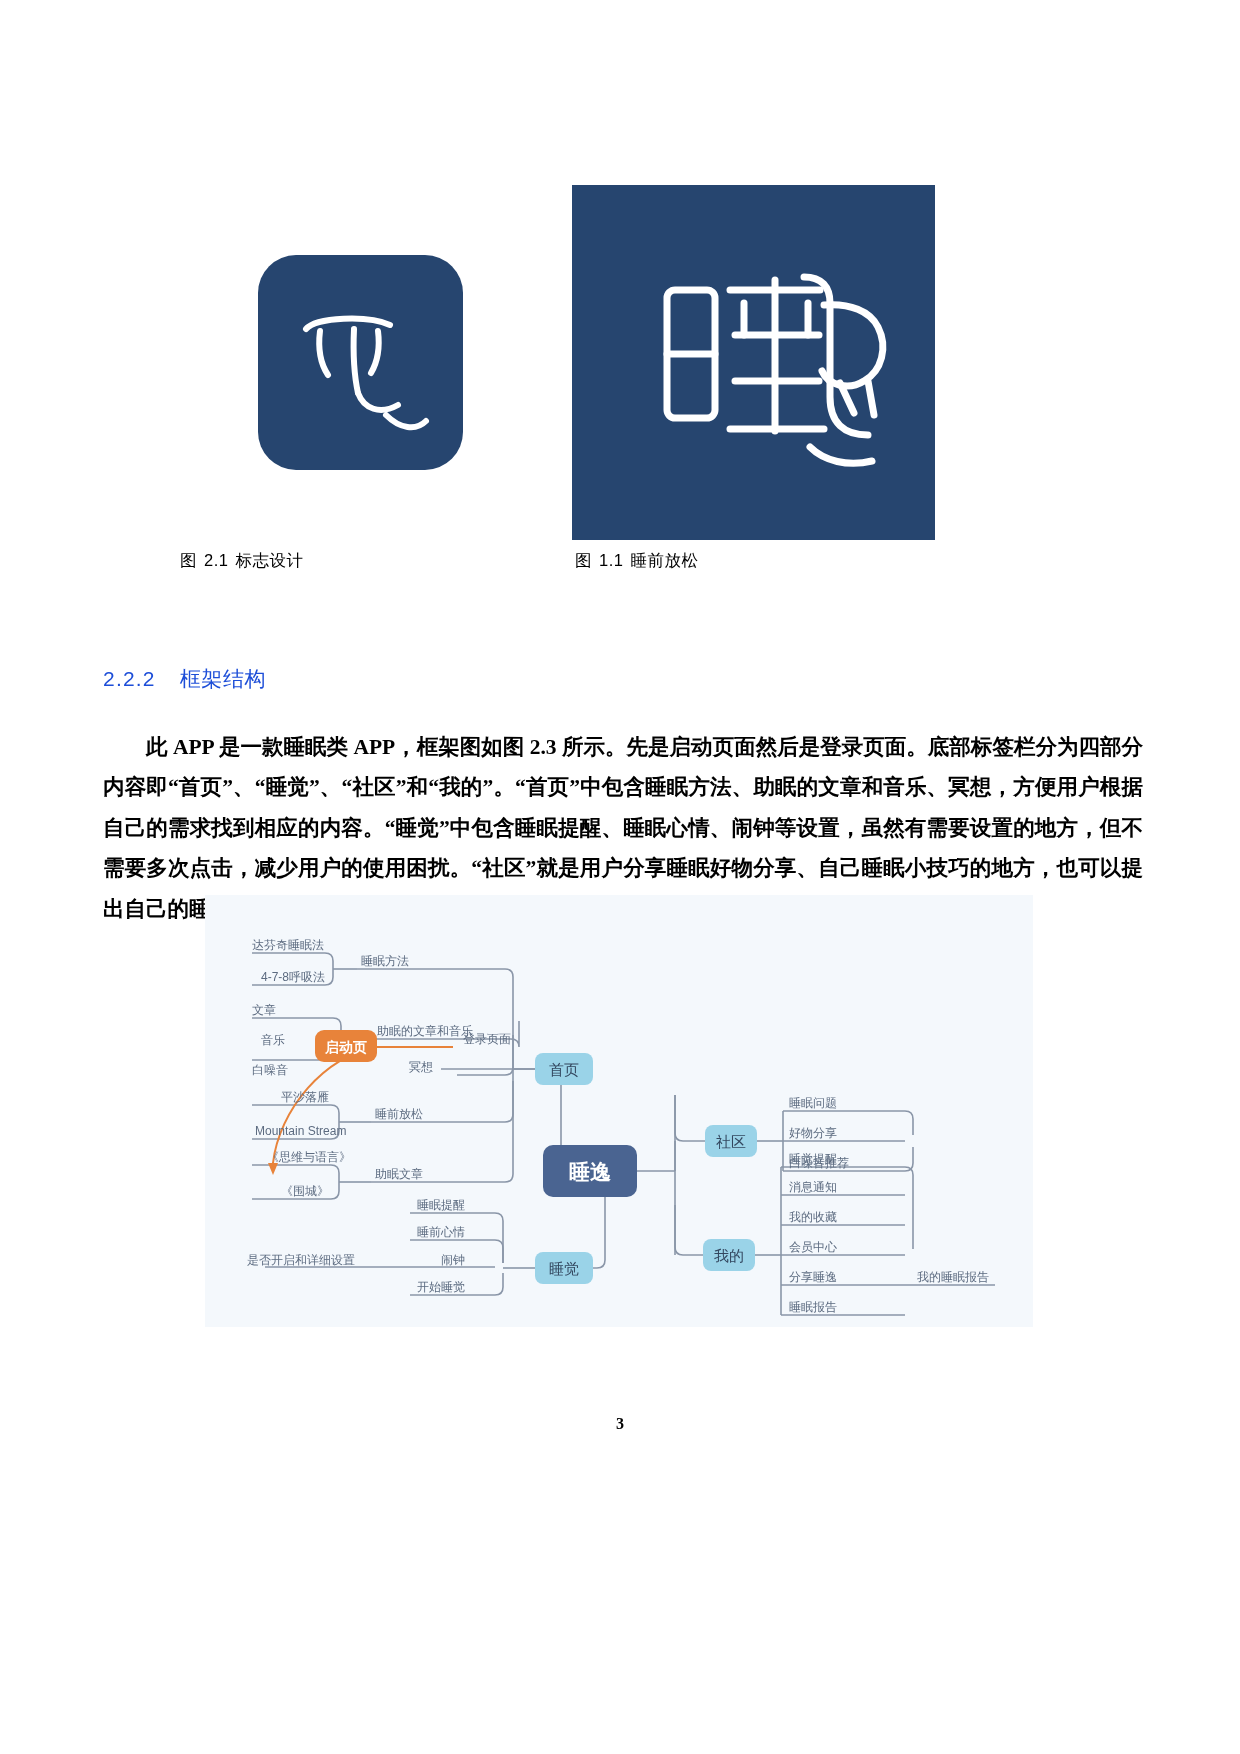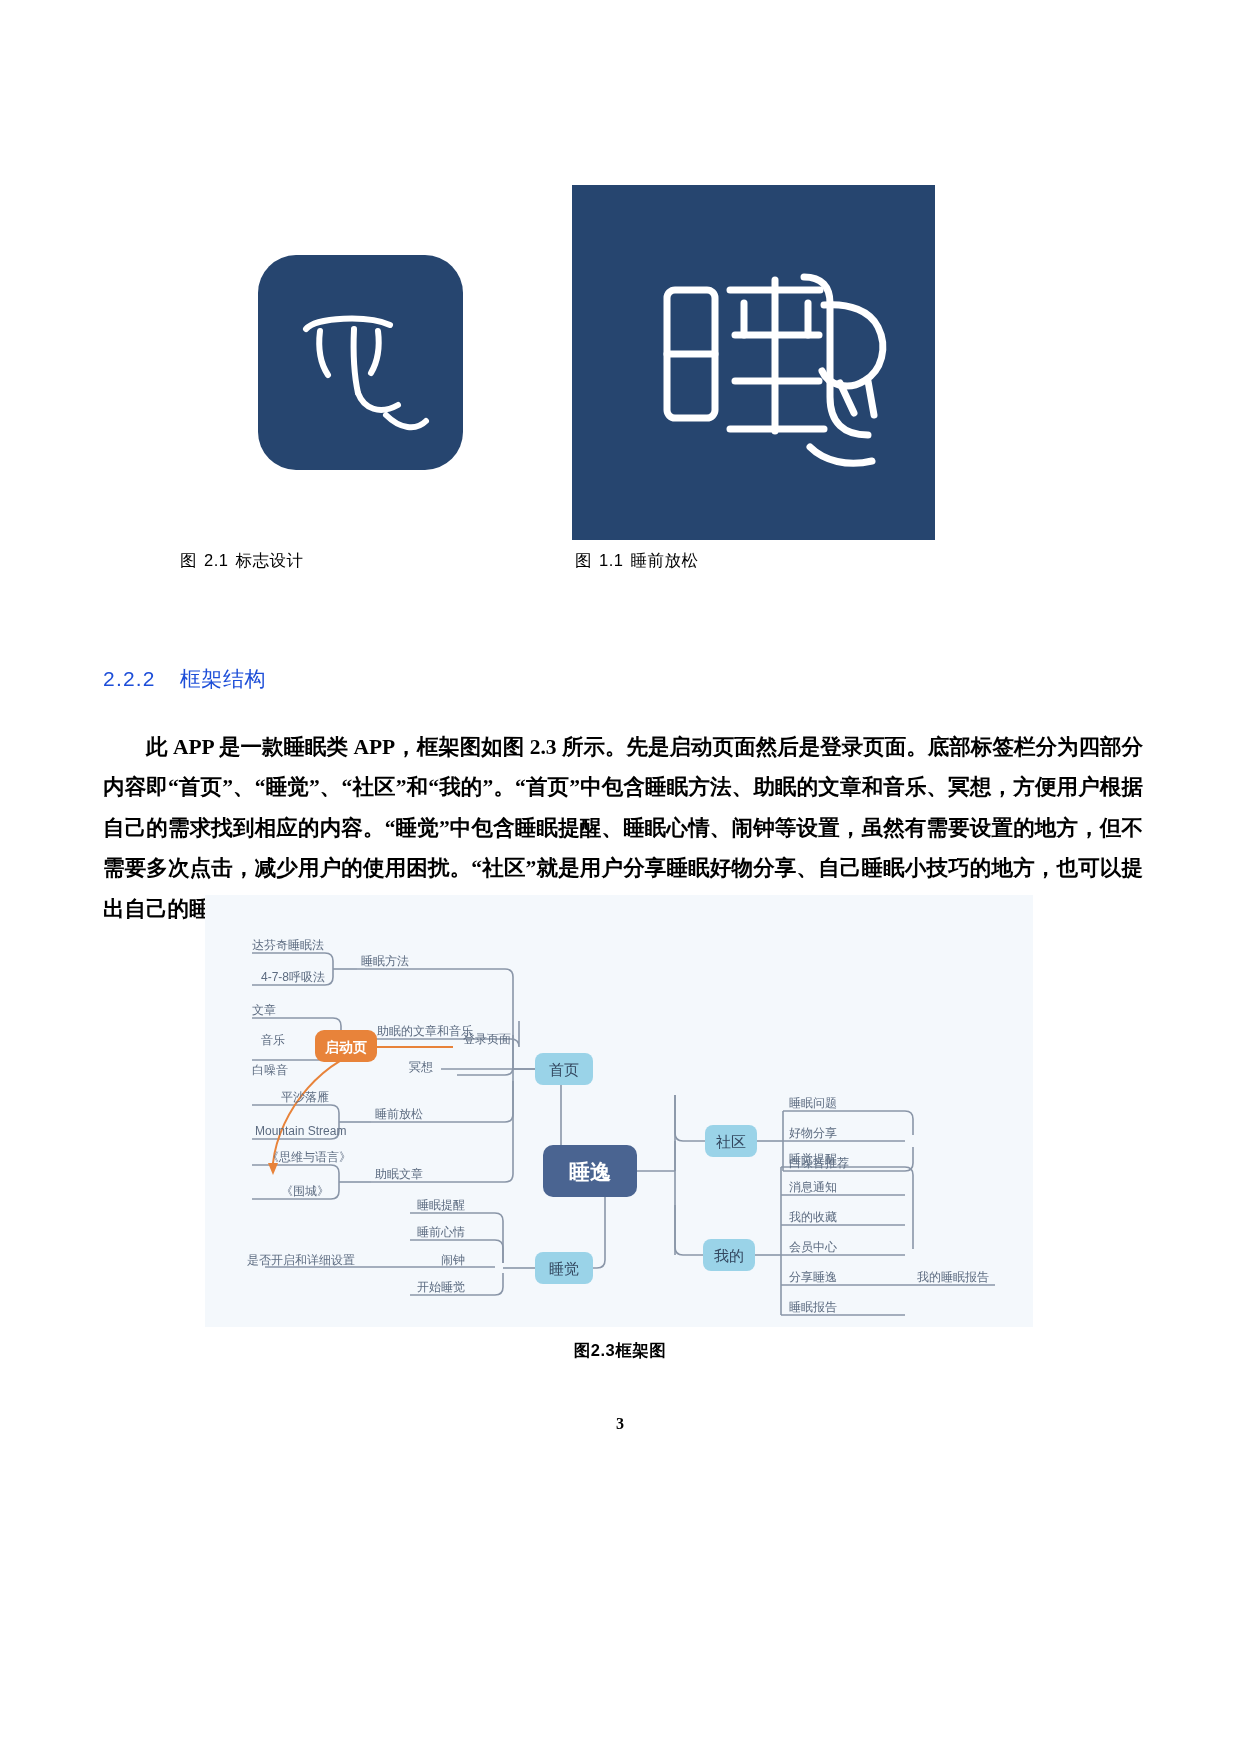--- a/index.html
+++ b/index.html
@@ -249,18 +249,15 @@
 
         <rect x="338" y="250" width="94" height="52" rx="10" fill="#4a6491"></rect>
         <text x="385" y="284" text-anchor="middle" font-size="21" font-weight="bold" fill="#ffffff" class="mm-node-text">睡逸</text>
 
         <rect x="110" y="135" width="62" height="32" rx="9" fill="#e8833a"></rect>
         <text x="141" y="157" text-anchor="middle" font-size="14" font-weight="bold" fill="#ffffff" class="mm-node-text">启动页</text>
       </g>
     </svg>
   </div>
 
-  <div class="mapcap">
-    <span>图</span><span class="sp"></span><span>2.3</span><span class="sp"></span><span>框架图</span>
-  </div>
 
   <div class="pagenum">3</div>
 </div>
 
 </body></html>

